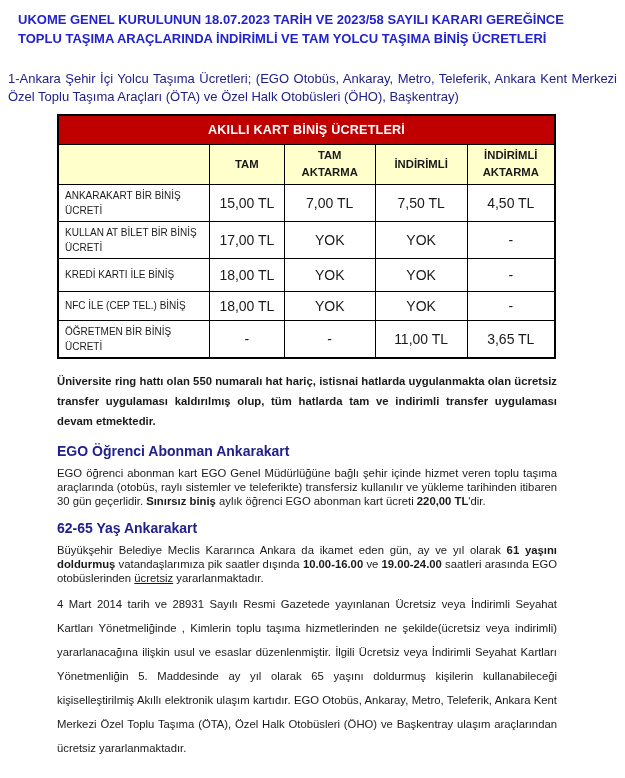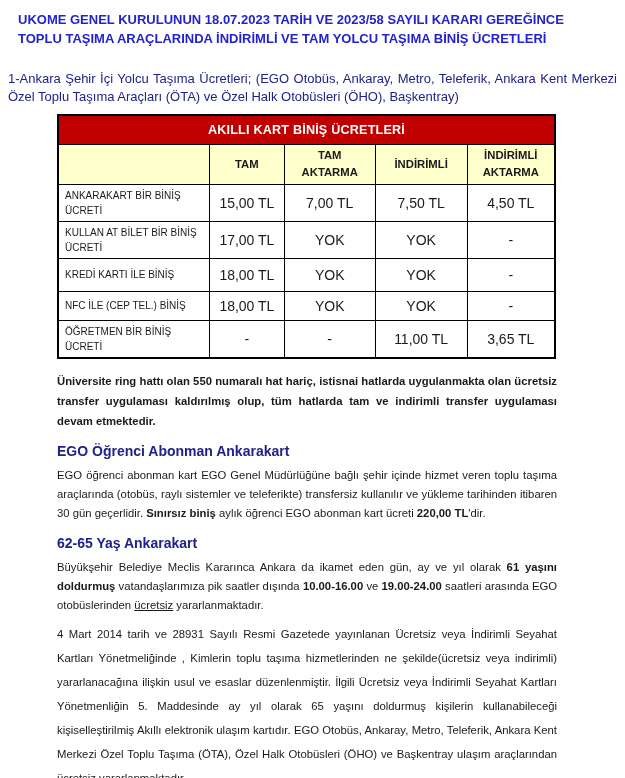--- a/index.html
+++ b/index.html
@@ -53,21 +53,21 @@
   .note {
     font-size: 11.3px; font-weight: bold; line-height: 20px;
     text-align: justify; margin: 12px 0 0 0;
   }
   .blue-heading {
     font-size: 14px; font-weight: bold;
     color: var(--heading-navy, #21218B);
     margin: 12px 0 0 0;
   }
   .body-par {
-    font-size: 11.3px; line-height: 19px;
+    font-size: 11.3px; line-height: 14px;
     text-align: justify; margin: 7px 0 0 0;
   }
   .body-par.tight { line-height: 24px; }
   .b { font-weight: bold; }
   .u { text-decoration: underline; }
 </style>
 </head>
 <body>
 
 <div class="page">

